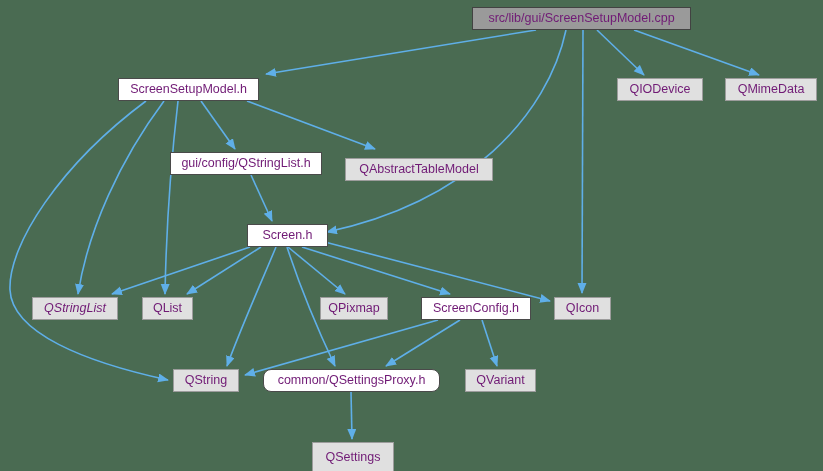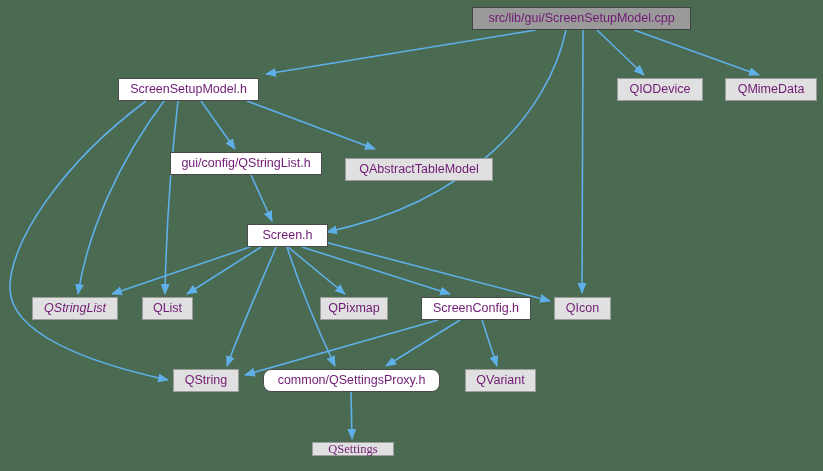--- a/index.html
+++ b/index.html
@@ -80,15 +80,15 @@
       <div class="node external" style="left: 345px; top: 158px; width: 148px; height: 23px;">QAbstractTableModel</div>
       <div class="node internal" style="left: 247px; top: 224px; width: 81px; height: 23px;">Screen.h</div>
       <div class="node external" style="left: 32px; top: 297px; width: 86px; height: 23px; font-style: italic;">QStringList</div>
       <div class="node external" style="left: 142px; top: 297px; width: 51px; height: 23px;">QList</div>
       <div class="node external" style="left: 320px; top: 297px; width: 68px; height: 23px;">QPixmap</div>
       <div class="node internal" style="left: 421px; top: 297px; width: 110px; height: 23px;">ScreenConfig.h</div>
       <div class="node external" style="left: 554px; top: 297px; width: 57px; height: 23px;">QIcon</div>
       <div class="node external" style="left: 173px; top: 369px; width: 66px; height: 23px;">QString</div>
       <div class="node internal" style="left: 263px; top: 369px; width: 177px; height: 23px; border-radius: 8px;">common/QSettingsProxy.h</div>
       <div class="node external" style="left: 465px; top: 369px; width: 71px; height: 23px;">QVariant</div>
-      <div class="node external" style="left: 312px; top: 442px; width: 82px; height: 14px; font-family: Liberation Serif, serif;">QSettings</div>
+      <div class="node external" style="left: 312px; top: 442px; width: 82px; height: 30px;">QSettings</div>
     </div>
 </div>
 
 </body></html>

